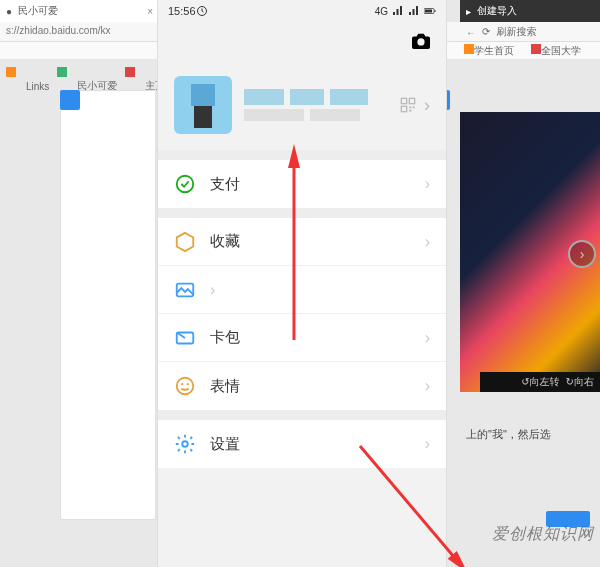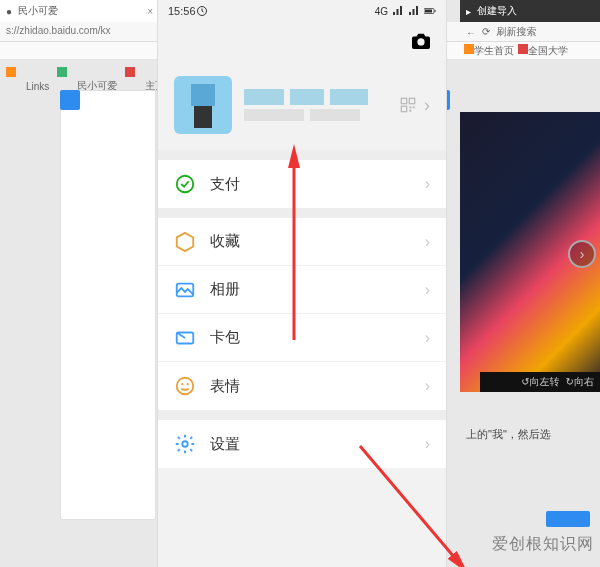--- a/index.html
+++ b/index.html
@@ -9,34 +9,34 @@
   .backdrop { position: absolute; inset: 0; background: #e8e8e8; }
   .bd-tab { position: absolute; top: 0; left: 0; width: 160px; height: 22px; background: #fff; font-size: 10px; color: #555; padding: 4px 6px; display: flex; align-items: center; gap: 6px; border-right: 1px solid #ddd; }
   .bd-tab .x { margin-left: auto; color: #888; }
   .bd-addr { position: absolute; top: 22px; left: 0; right: 0; height: 20px; background: #f7f7f7; font-size: 10px; color: #777; padding: 3px 6px; border-bottom: 1px solid #ddd; }
   .bd-bm { position: absolute; top: 42px; left: 0; right: 0; height: 18px; background: #fafafa; font-size: 10px; color: #666; padding: 2px 6px; border-bottom: 1px solid #e5e5e5; display: flex; gap: 8px; }
   .bd-bm span { display: inline-flex; align-items: center; gap: 10px; margin-top: 28px; }
   .sq { width: 10px; height: 10px; display: inline-block; }
   .sq.o { background: #ff8c1a; } .sq.g { background: #3cb371; } .sq.r { background: #d44; }
   .bd-right-top { position: absolute; top: 0; right: 0; width: 140px; height: 22px; background: #333; color: #fff; font-size: 10px; padding: 4px 6px; display: flex; align-items: center; gap: 6px; }
   .bd-right-bar { position: absolute; top: 22px; right: 0; width: 140px; height: 20px; background: #f7f7f7; font-size: 10px; color: #666; padding: 3px 6px; display: flex; align-items: center; gap: 6px; border-bottom: 1px solid #ddd; }
-  .bd-right-bm { position: absolute; top: 42px; right: 0; width: 140px; height: 18px; background: #fafafa; font-size: 10px; color: #666; padding: 2px 4px; border-bottom: 1px solid #e5e5e5; display: flex; gap: 4px; }
+  .bd-right-bm { position: absolute; top: 42px; right: 0; width: 140px; height: 18px; background: #fafafa; font-size: 10px; color: #666; padding: 2px 4px; border-bottom: 1px solid #e5e5e5; display: flex; gap: 17px; }
 
   .bd-left-panel { position: absolute; top: 90px; left: 60px; width: 96px; height: 430px; background: #fff; border: 1px solid #e0e0e0; border-radius: 2px; }
   .bd-left-blue { position: absolute; top: 90px; left: 60px; width: 20px; height: 20px; background: #2e8cf0; border-radius: 2px; }
   .bd-left-close { position: absolute; top: 90px; right: 150px; width: 20px; height: 20px; background: #2e8cf0; color: #fff; text-align: center; line-height: 20px; font-size: 12px; border-radius: 2px; }
 
   .bd-video { position: absolute; top: 112px; right: 0; width: 140px; height: 280px; background: linear-gradient(135deg,#1a1a2e 0%,#16213e 40%,#e94560 60%,#f0a500 80%,#1a1a2e 100%); }
   .bd-video-next { position: absolute; top: 240px; right: 4px; width: 28px; height: 28px; border: 2px solid #aaa; border-radius: 50%; display: flex; align-items: center; justify-content: center; color: #ccc; font-size: 14px; background: rgba(0,0,0,.3); }
   .bd-video-ctrl { position: absolute; top: 372px; right: 0; width: 120px; height: 20px; background: #111; color: #ccc; font-size: 10px; display: flex; align-items: center; justify-content: flex-end; gap: 6px; padding: 0 6px; }
 
   .bd-text { position: absolute; top: 420px; right: 0; width: 140px; font-size: 11px; color: #444; padding: 6px; line-height: 1.6; }
   .bd-bluebtn { position: absolute; bottom: 40px; right: 10px; width: 44px; height: 16px; background: #2e8cf0; border-radius: 2px; }
 
-  .watermark { position: absolute; bottom: 12px; right: 6px; font-size: 16px; color: rgba(60,60,60,.6); font-weight: 500; letter-spacing: 1px; }
+  .watermark { position: absolute; bottom: 22px; right: 6px; font-size: 16px; color: rgba(60,60,60,.6); font-weight: 500; letter-spacing: 1px; font-style: italic; }
 
   
   .phone { position: absolute; top: 0; left: 158px; width: 288px; height: 567px; background: #f2f2f2; box-shadow: 0 0 0 1px #ddd; }
   .statusbar { height: 22px; background: #f2f2f2; display: flex; align-items: center; padding: 0 10px; font-size: 11px; color: #333; }
   .statusbar .sb-left { display: flex; align-items: center; }
   .statusbar .sb-right { margin-left: auto; display: flex; gap: 4px; align-items: flex-end; font-size: 10px; }
   .sb-icon { width: 12px; height: 12px; }
 
   .topbar { height: 38px; display: flex; align-items: center; justify-content: flex-end; padding: 0 14px; background: #f2f2f2; }
   .camera-icon { width: 22px; height: 18px; }
@@ -206,21 +206,20 @@
       <span class="lbl">收藏</span>
       <span class="chev">›</span>
     </div>
     <div class="row">
       <span class="ic">
         <svg viewBox="0 0 24 24" width="22" height="22">
             <rect x="3" y="5" width="18" height="14" rx="2" fill="none" stroke="#409eff" stroke-width="2"></rect>
             <path d="M3 15l5-5 4 4 3-3 6 6" fill="none" stroke="#409eff" stroke-width="2"></path>
           </svg>
       </span>
-      <span class="lbl">相册</span>
       <span class="chev">›</span>
     </div>
     <div class="row">
       <span class="ic">
         <svg viewBox="0 0 24 24" width="22" height="22">
             <rect x="3" y="6" width="18" height="12" rx="2" fill="none" stroke="#409eff" stroke-width="2"></rect>
             <path d="M3 6l9 6" stroke="#409eff" stroke-width="2"></path>
           </svg>
       </span>
       <span class="lbl">卡包</span>

